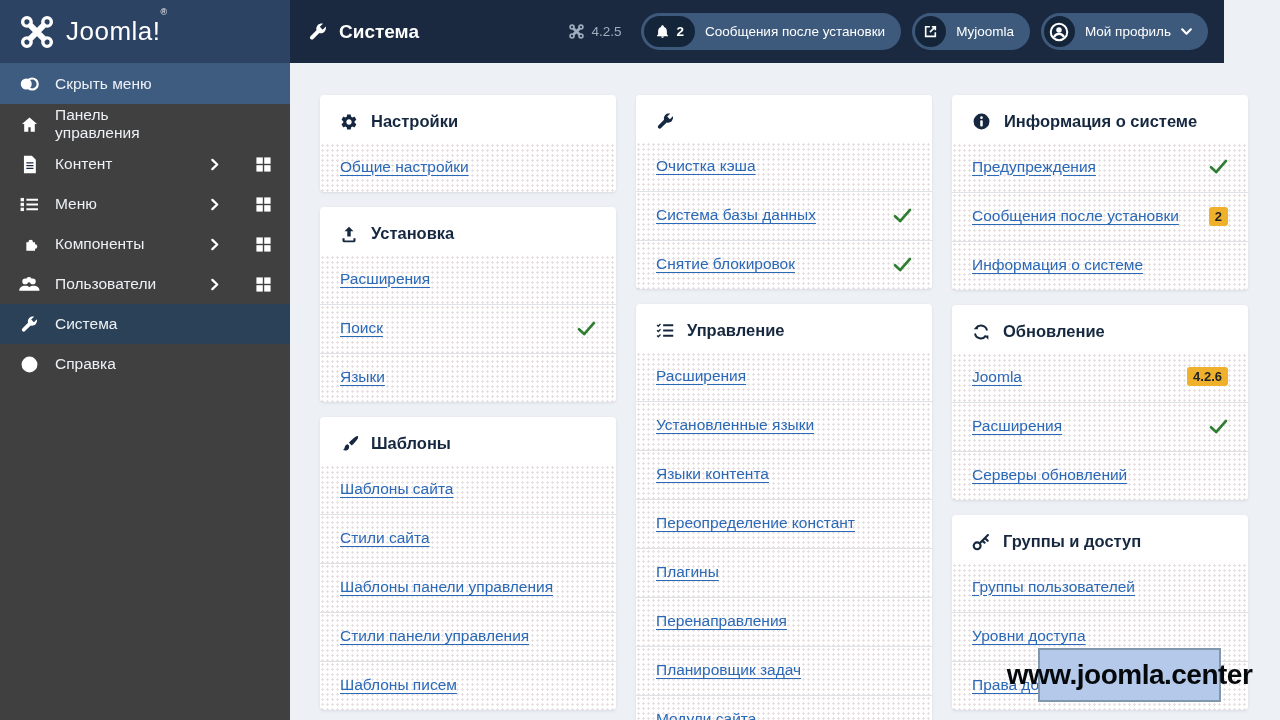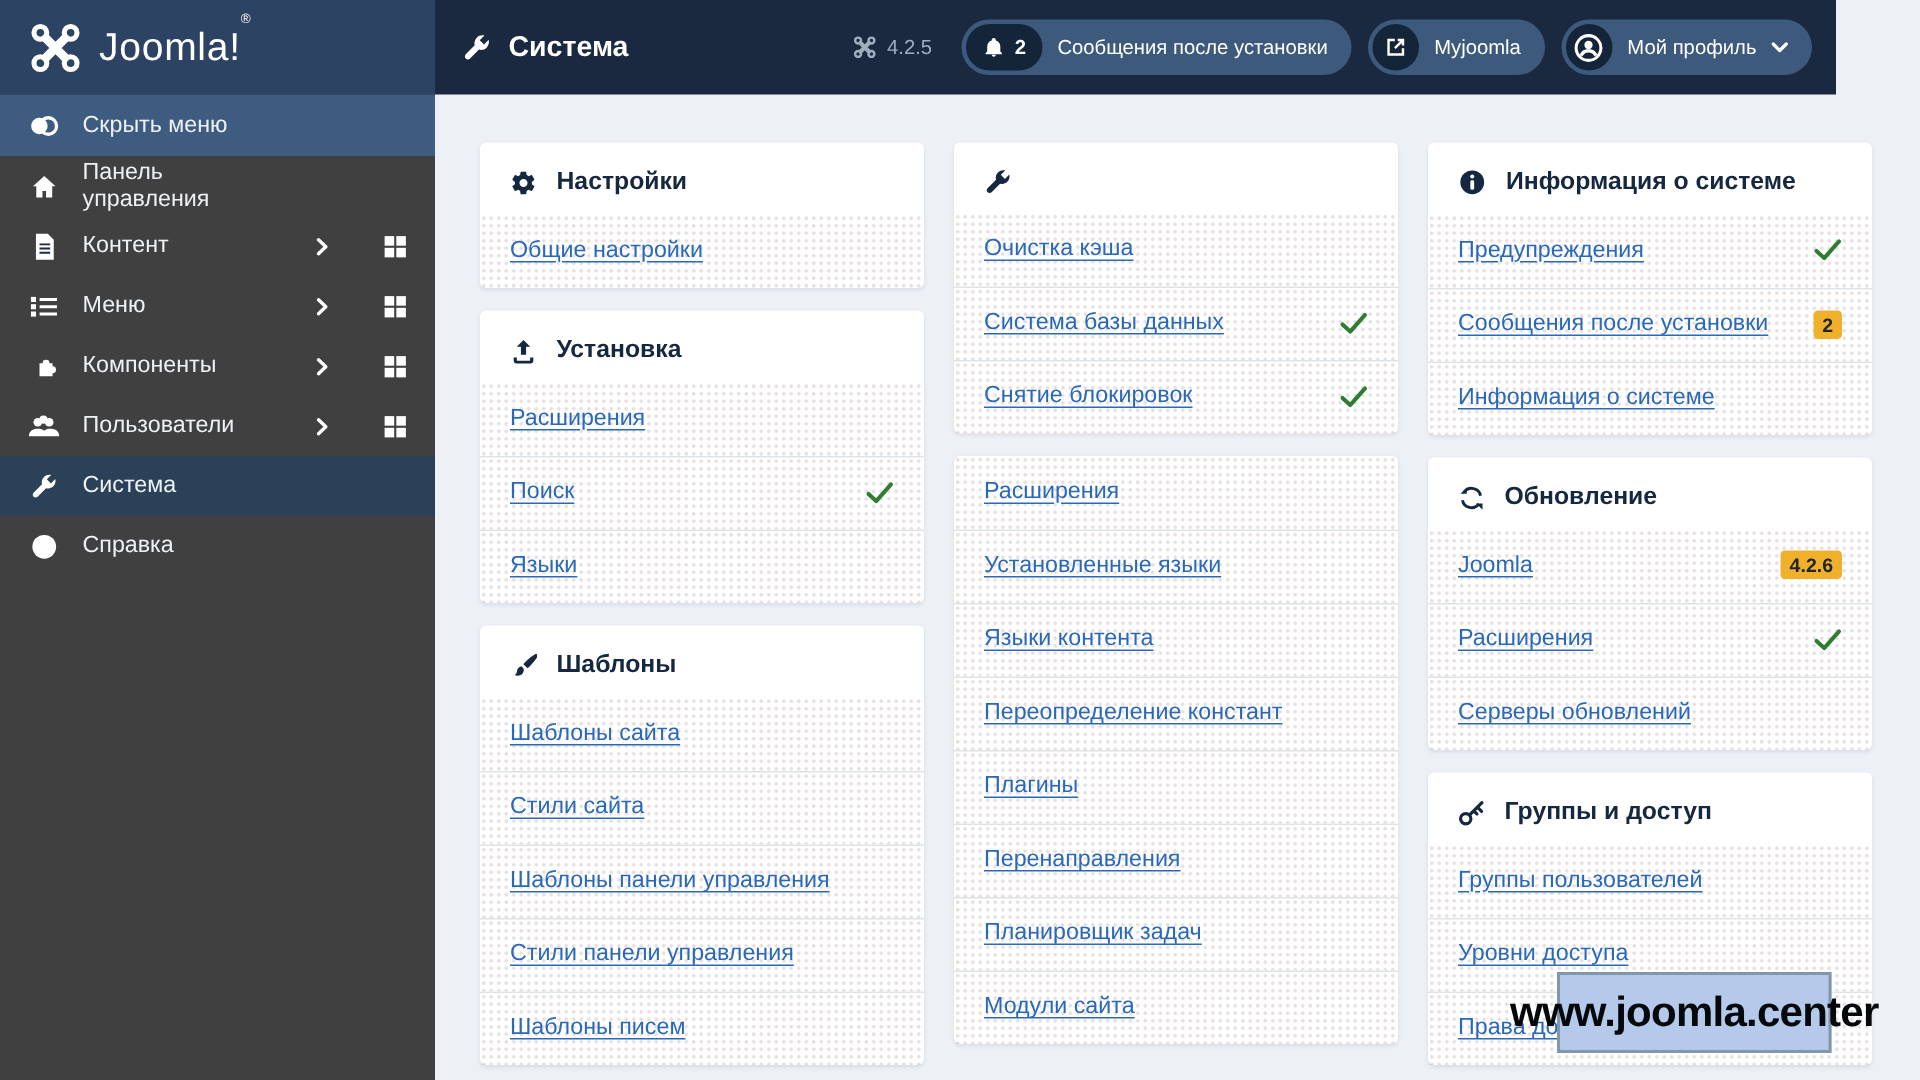--- a/index.html
+++ b/index.html
@@ -416,20 +416,29 @@
           <div class="card-row">
             <a>Снятие блокировок</a>
             <span class="check">
               <svg width="19" height="15" viewBox="0 0 24 19" fill="none" stroke="currentColor" stroke-width="3.4" stroke-linecap="round" stroke-linejoin="round">
                 <path d="M2.5 10.5 9 16.5 21.5 2.5"></path>
               </svg>
             </span>
           </div>
         </div>
         <div class="card">
+          <div class="card-h">
+            <span class="c-icon">
+              <svg width="18" height="17" viewBox="0 0 24 22" fill="none" stroke="currentColor">
+                <path d="M9.5 4h13.5M9.5 11h13.5M9.5 18h13.5" stroke-width="2.6"></path>
+                <path d="M1.5 3.8 3 5.3 6 2.4M1.5 10.8 3 12.3 6 9.4M1.5 17.8 3 19.3 6 16.4" stroke-width="1.8"></path>
+              </svg>
+            </span>
+            <span>Управление</span>
+          </div>
           <div class="card-row">
             <a>Расширения</a>
           </div>
           <div class="card-row">
             <a>Установленные языки</a>
           </div>
           <div class="card-row">
             <a>Языки контента</a>
           </div>
           <div class="card-row">

